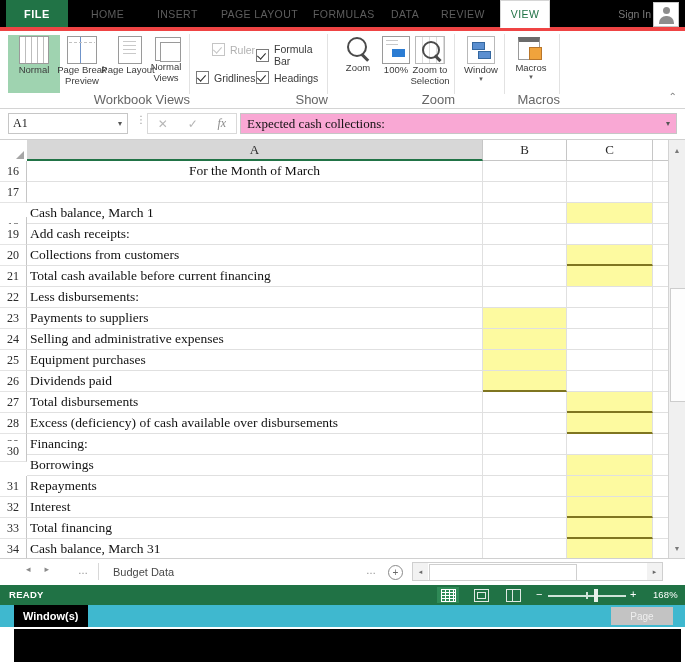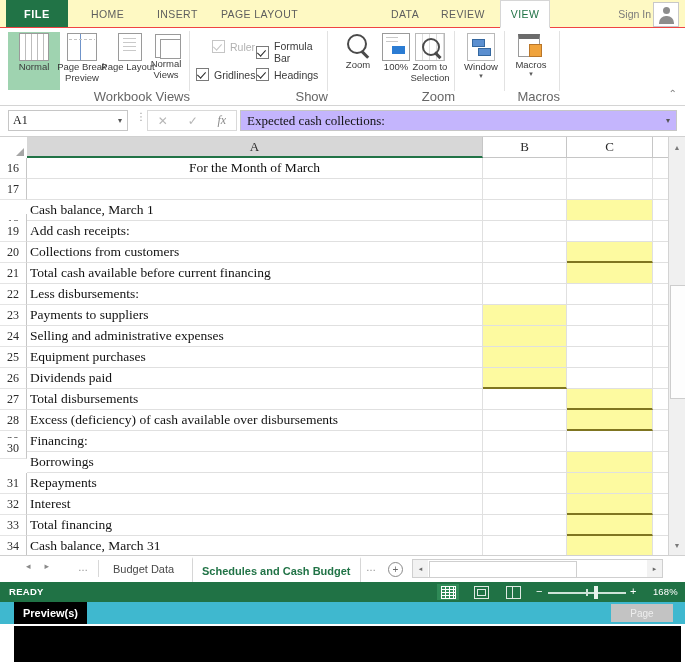--- a/index.html
+++ b/index.html
@@ -6,21 +6,21 @@
   body{
     width:685px;height:662px;overflow:hidden;
     background:#ffffff;
     font-family:"Liberation Sans", sans-serif;
     font-size:11px;color:#3b3b3b;
     -webkit-font-smoothing:antialiased;
   }
   .app{position:relative;width:685px;height:662px;}
 
   
-  .tabstrip{position:relative;height:27px;background:#fef9c3;border-bottom:1px solid #ef4444;}
+  .tabstrip{position:relative;height:27px;background:#000000;border-bottom:4px solid #ef4444;}
   .tab-file{
     position:absolute;left:6px;top:0;width:62px;height:27px;
     background:#217346;color:#ffffff;font-size:11px;font-weight:bold;
     letter-spacing:.5px;display:flex;align-items:center;justify-content:center;
   }
   .tab{
     position:absolute;top:0;height:27px;display:flex;align-items:center;justify-content:center;
     color:#5e5e5e;font-size:10.5px;letter-spacing:.4px;padding:0 9px;white-space:nowrap;
   }
   .tab.active{
@@ -131,21 +131,21 @@
   .namebox .nb-caret{position:absolute;right:5px;color:#555;font-size:8px;}
   .fb-dots{position:absolute;left:136px;top:8px;color:#9a9a9a;font-size:10px;letter-spacing:0;line-height:5px;}
   .fb-icons{
     position:absolute;left:147px;top:4px;width:90px;height:21px;border:1px solid #d9d9d9;
     background:#fff;display:flex;align-items:center;justify-content:space-around;
     color:#b6b6b6;font-size:12px;box-sizing:border-box;
   }
   .fb-fx{font-family:"Liberation Serif",serif;font-style:italic;color:#8a8a8a;font-size:12px;}
   .fb-input{
     position:absolute;left:240px;right:8px;top:4px;height:21px;border:1px solid #c6c6c6;
-    background:#c4b5fd;display:flex;align-items:center;padding:0 6px;box-sizing:border-box;
+    background:#f9a8d4;display:flex;align-items:center;padding:0 6px;box-sizing:border-box;
     font-family:"Liberation Serif",serif;font-size:13px;color:#111;
   }
   .fb-input .fb-caret{position:absolute;right:6px;color:#555;font-size:8px;}
 
   
   .gridwrap{position:relative;height:418px;background:#ffffff;border-top:1px solid #d0d0d0;}
   .corner{
     position:absolute;left:0;top:0;width:27px;height:21px;background:#ffffff;
     border-right:1px solid #c6c6c6;border-bottom:1px solid #c6c6c6;
   }
@@ -249,20 +249,21 @@
 </head>
 <body>
 
 <div class="app">
 
   <div class="tabstrip">
     <div class="tab-file">FILE</div>
     <div class="tab" style="left:82px;">HOME</div>
     <div class="tab" style="left:148px;">INSERT</div>
     <div class="tab" style="left:212px;">PAGE LAYOUT</div>
+    <div class="tab" style="left:304px;">FORMULAS</div>
     <div class="tab" style="left:382px;">DATA</div>
     <div class="tab" style="left:432px;">REVIEW</div>
     <div class="tab active" style="left:500px;width:50px;">VIEW</div>
     <div class="signin">Sign In</div>
     <div class="acct-icon"></div>
   </div>
 
   <div class="ribbon">
 
     <div class="rgroup" style="left:4px;width:186px;">
@@ -476,21 +477,20 @@
   </div>
 
   <div class="sheetbar">
     <div class="nav-arrows">
       <span>◂</span>
       <span>▸</span>
     </div>
     <div class="nav-dots">…</div>
     <div class="stab-div" style="left:98px;"></div>
     <div class="stab" style="left:104px;">Budget Data</div>
-    <div class="stab active" style="left:192px;">Schedules and Cash Budget</div>
     <div class="stab-dots" style="left:366px;">…</div>
     <div class="addsheet" style="left:388px;">+</div>
     <div class="hscroll" style="left:412px;right:22px;">
       <div class="hs-left">◂</div>
       <div class="hs-thumb" style="width:146px;"></div>
       <div class="hs-right">▸</div>
     </div>
   </div>
 
   <div class="statusbar">
@@ -506,19 +506,19 @@
     </div>
     <div class="zoom-minus" style="left:536px;">−</div>
     <div class="zoom-track" style="left:548px;width:78px;"></div>
     <div class="zoom-mid" style="left:586px;"></div>
     <div class="zoom-thumb" style="left:594px;"></div>
     <div class="zoom-plus" style="left:630px;">+</div>
     <div class="zoom-pct">168%</div>
   </div>
 
   <div class="attemptbar">
-    <div class="attempt-lbl">Preview(s)</div>
+    <div class="attempt-lbl">Window(s)</div>
     <div class="hint-btn">Page</div>
   </div>
 
   <div class="blackpanel"></div>
 
 </div>
 
 </body></html>

